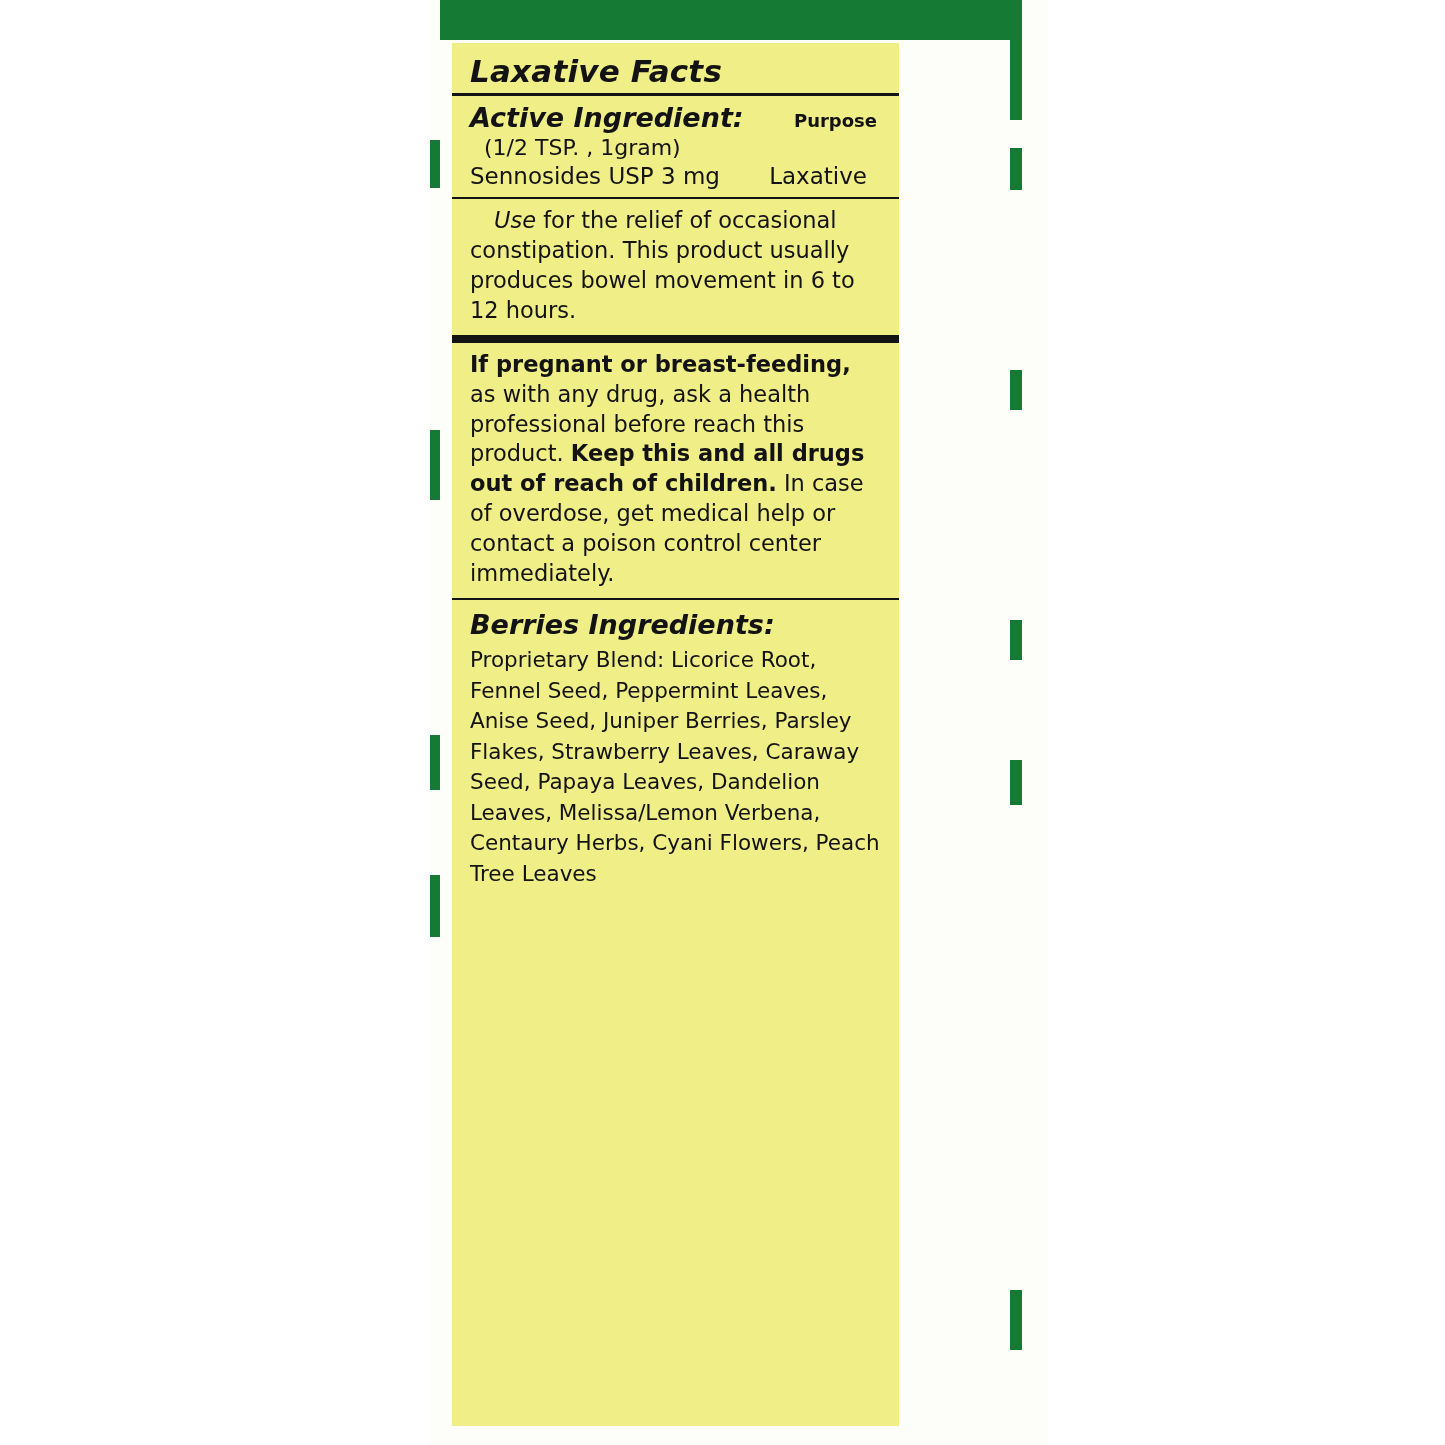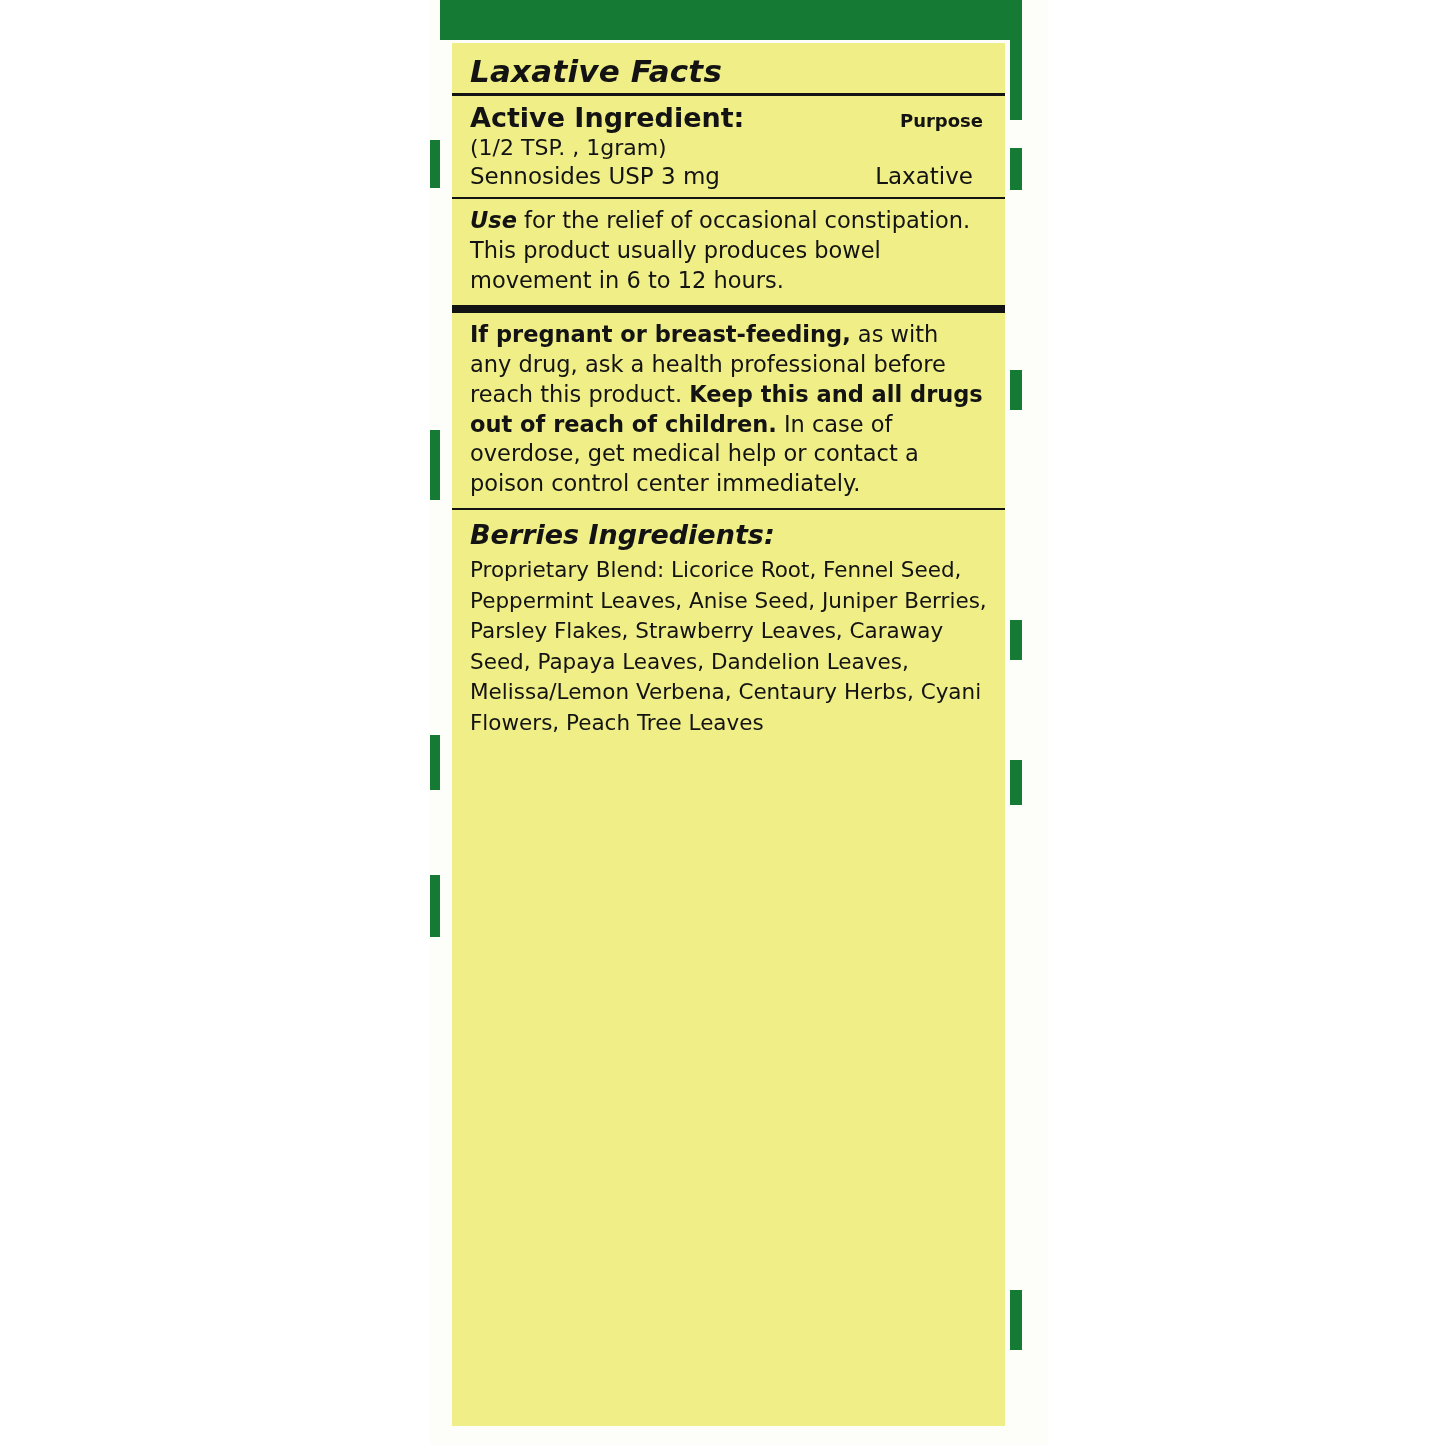--- a/index.html
+++ b/index.html
@@ -53,21 +53,21 @@
     width: 572px;
     height: 40px;
     background: #157a33;
   }
 
   
   .facts {
     position: absolute;
     left: 452px;
     top: 43px;
-    width: 553px;
+    width: 447px;
     height: 1383px;
     background: #f0ee87;
     box-sizing: border-box;
     color: #131313;
   }
 
   .title {
     font-family: "DejaVu Sans", sans-serif;
     font-style: italic;
     font-weight: bold;
@@ -87,32 +87,34 @@
     margin: 0;
   }
 
   .active-head {
     display: flex;
     align-items: baseline;
     justify-content: space-between;
     padding: 6px 18px 0 18px;
   }
   .active-head .ai {
+    font-style: italic;
     font-weight: bold;
     font-size: 27px;
   }
   .active-head .purpose {
     font-size: 18px;
     font-weight: bold;
     padding-right: 4px;
   }
 
   .amount {
     font-size: 22px;
     padding: 2px 18px 0 18px;
+    margin-left: 14px;
   }
 
   .senn-line {
     display: flex;
     justify-content: space-between;
     align-items: baseline;
     padding: 3px 18px 8px 18px;
     font-size: 23px;
   }
   .senn-line .lax {
@@ -123,21 +125,22 @@
   .body {
     font-size: 22.5px;
     line-height: 1.33;
     padding: 7px 20px 9px 18px;
   }
   .body b {
     font-weight: bold;
   }
   .body i.bi {
     font-style: italic;
-    font-weight: bold;
+    font-weight: normal;
+    margin-left: 24px;
   }
 
   .inactive-title {
     font-style: italic;
     font-weight: bold;
     font-size: 27px;
     padding: 9px 18px 2px 18px;
   }
   .inactive-body {
     font-size: 21.5px;

